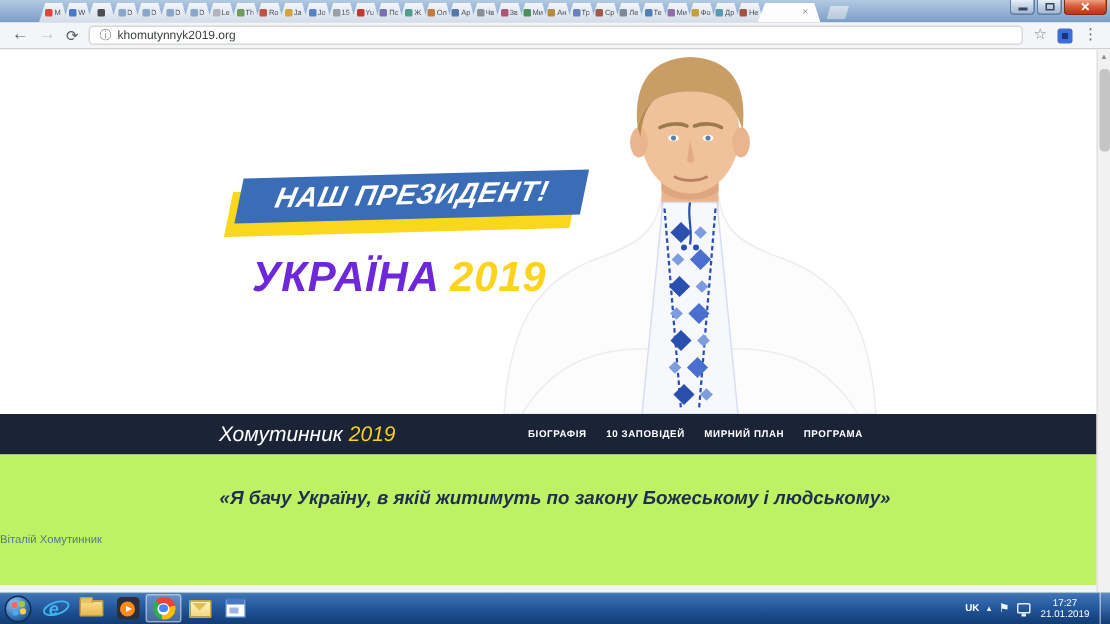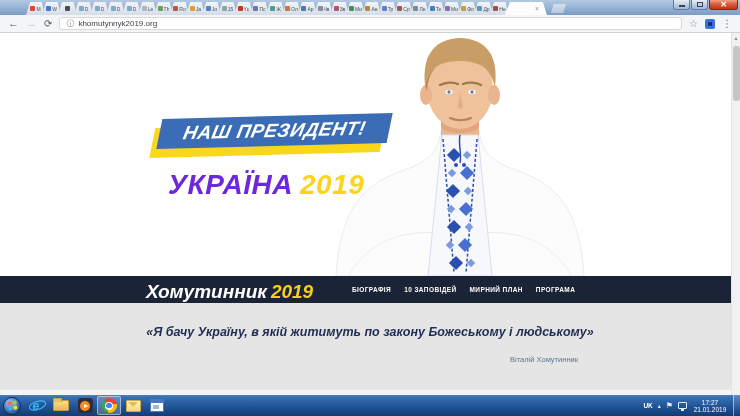--- a/index.html
+++ b/index.html
@@ -64,33 +64,33 @@
                display:flex;align-items:center;justify-content:center;}
   .banner-text{color:#fff;font-size:19px;font-weight:bold;font-style:italic;
                letter-spacing:.5px;white-space:nowrap;}
   .hero-title{position:absolute;left:168px;top:136px;font-size:28px;font-weight:bold;
               font-style:italic;letter-spacing:.5px;white-space:nowrap;}
   .hero-country{color:#6d28d9;}
   .hero-year{color:#fdd31d;margin-left:7px;}
 
   
   .sitenav{position:absolute;left:0;top:243px;width:740px;height:27px;background:#1b2336;}
-  .site-logo{position:absolute;left:146px;top:5px;font-size:19px;font-weight:bold;
+  .site-logo{position:absolute;left:146px;top:5px;font-size:14px;font-weight:normal;
              font-style:italic;color:#fff;white-space:nowrap;}
   .site-logo .logo-year{color:#f5cf1f;margin-left:4px;}
   .sitemenu{position:absolute;left:352px;top:0;height:27px;display:flex;align-items:center;gap:13px;}
   .sitemenu a{font-size:6.5px;font-weight:bold;color:#fff;letter-spacing:.4px;
               text-decoration:none;white-space:nowrap;}
 
   
-  .quote-section{position:absolute;left:0;top:270px;width:740px;height:87px;background:#e5e5e5;
+  .quote-section{position:absolute;left:0;top:270px;width:740px;height:87px;background:#bef264;
                  box-sizing:border-box;}
   .quote-text{margin-top:22px;text-align:center;font-size:12.5px;font-weight:bold;
               font-style:italic;color:#1f2d52;}
-  .quote-author{margin-top:16px;text-align:right;padding-right:162px;
+  .quote-author{margin-top:16px;text-align:left;padding-right:162px;
                 font-size:7.5px;color:#54798f;}
   .next-section{position:absolute;left:0;top:357px;width:740px;height:5px;background:#f3f4f6;}
 
   
   .scrollbar{position:absolute;right:0;top:0;width:9px;height:362px;background:#f1f1f1;
              border-left:1px solid #e2e2e2;box-sizing:border-box;}
   .sb-arrow{display:block;text-align:center;font-size:5px;color:#8a8a8a;line-height:10px;}
   .sb-thumb{position:absolute;left:1px;top:13px;width:7px;height:55px;background:#c5c5c5;border-radius:3px;}
 
   

